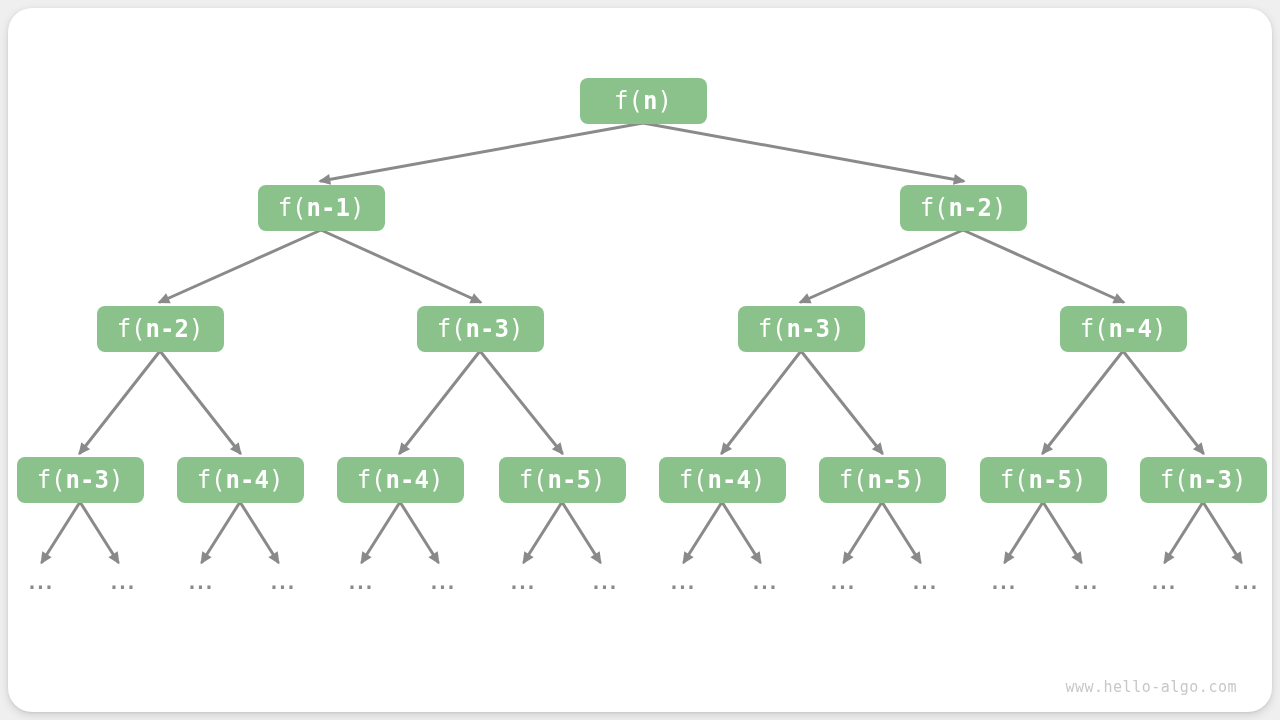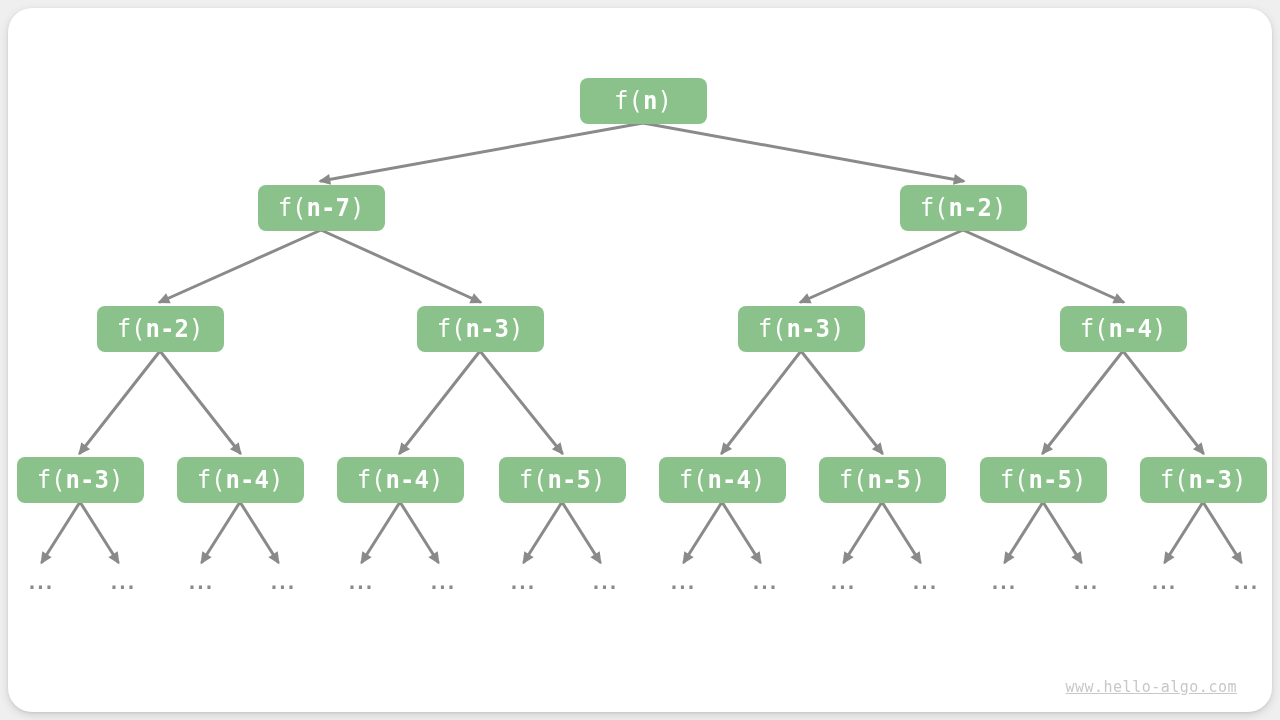--- a/index.html
+++ b/index.html
@@ -81,21 +81,21 @@
   </svg>
 
   <div id="node-layer">
       <div class="node" style="left: 579.5px; top: 78px; width: 127px; height: 46px; border-radius: 8px; background: rgb(139, 194, 139); color: rgb(255, 255, 255);">
         <span class="seg-pre">f(</span>
         <span class="seg-var">n</span>
         <span class="seg-post">)</span>
       </div>
       <div class="node" style="left: 257.5px; top: 185px; width: 127px; height: 46px; border-radius: 8px; background: rgb(139, 194, 139); color: rgb(255, 255, 255);">
         <span class="seg-pre">f(</span>
-        <span class="seg-var">n-7</span>
+        <span class="seg-var">n-1</span>
         <span class="seg-post">)</span>
       </div>
       <div class="node" style="left: 899.5px; top: 185px; width: 127px; height: 46px; border-radius: 8px; background: rgb(139, 194, 139); color: rgb(255, 255, 255);">
         <span class="seg-pre">f(</span>
         <span class="seg-var">n-2</span>
         <span class="seg-post">)</span>
       </div>
       <div class="node" style="left: 96.5px; top: 306px; width: 127px; height: 46px; border-radius: 8px; background: rgb(139, 194, 139); color: rgb(255, 255, 255);">
         <span class="seg-pre">f(</span>
         <span class="seg-var">n-2</span>
@@ -167,14 +167,14 @@
       <span class="dots" style="left: 681px; top: 572px; color: rgb(138, 138, 138);">...</span>
       <span class="dots" style="left: 763px; top: 572px; color: rgb(138, 138, 138);">...</span>
       <span class="dots" style="left: 841px; top: 572px; color: rgb(138, 138, 138);">...</span>
       <span class="dots" style="left: 923px; top: 572px; color: rgb(138, 138, 138);">...</span>
       <span class="dots" style="left: 1002px; top: 572px; color: rgb(138, 138, 138);">...</span>
       <span class="dots" style="left: 1084px; top: 572px; color: rgb(138, 138, 138);">...</span>
       <span class="dots" style="left: 1162px; top: 572px; color: rgb(138, 138, 138);">...</span>
       <span class="dots" style="left: 1244px; top: 572px; color: rgb(138, 138, 138);">...</span>
     </div>
 
-  <div class="watermark" style="color: rgb(200, 200, 200); text-decoration: underline;">www.hello-algo.com</div>
+  <div class="watermark" style="color: rgb(200, 200, 200);">www.hello-algo.com</div>
 </div>
 
 </body></html>

